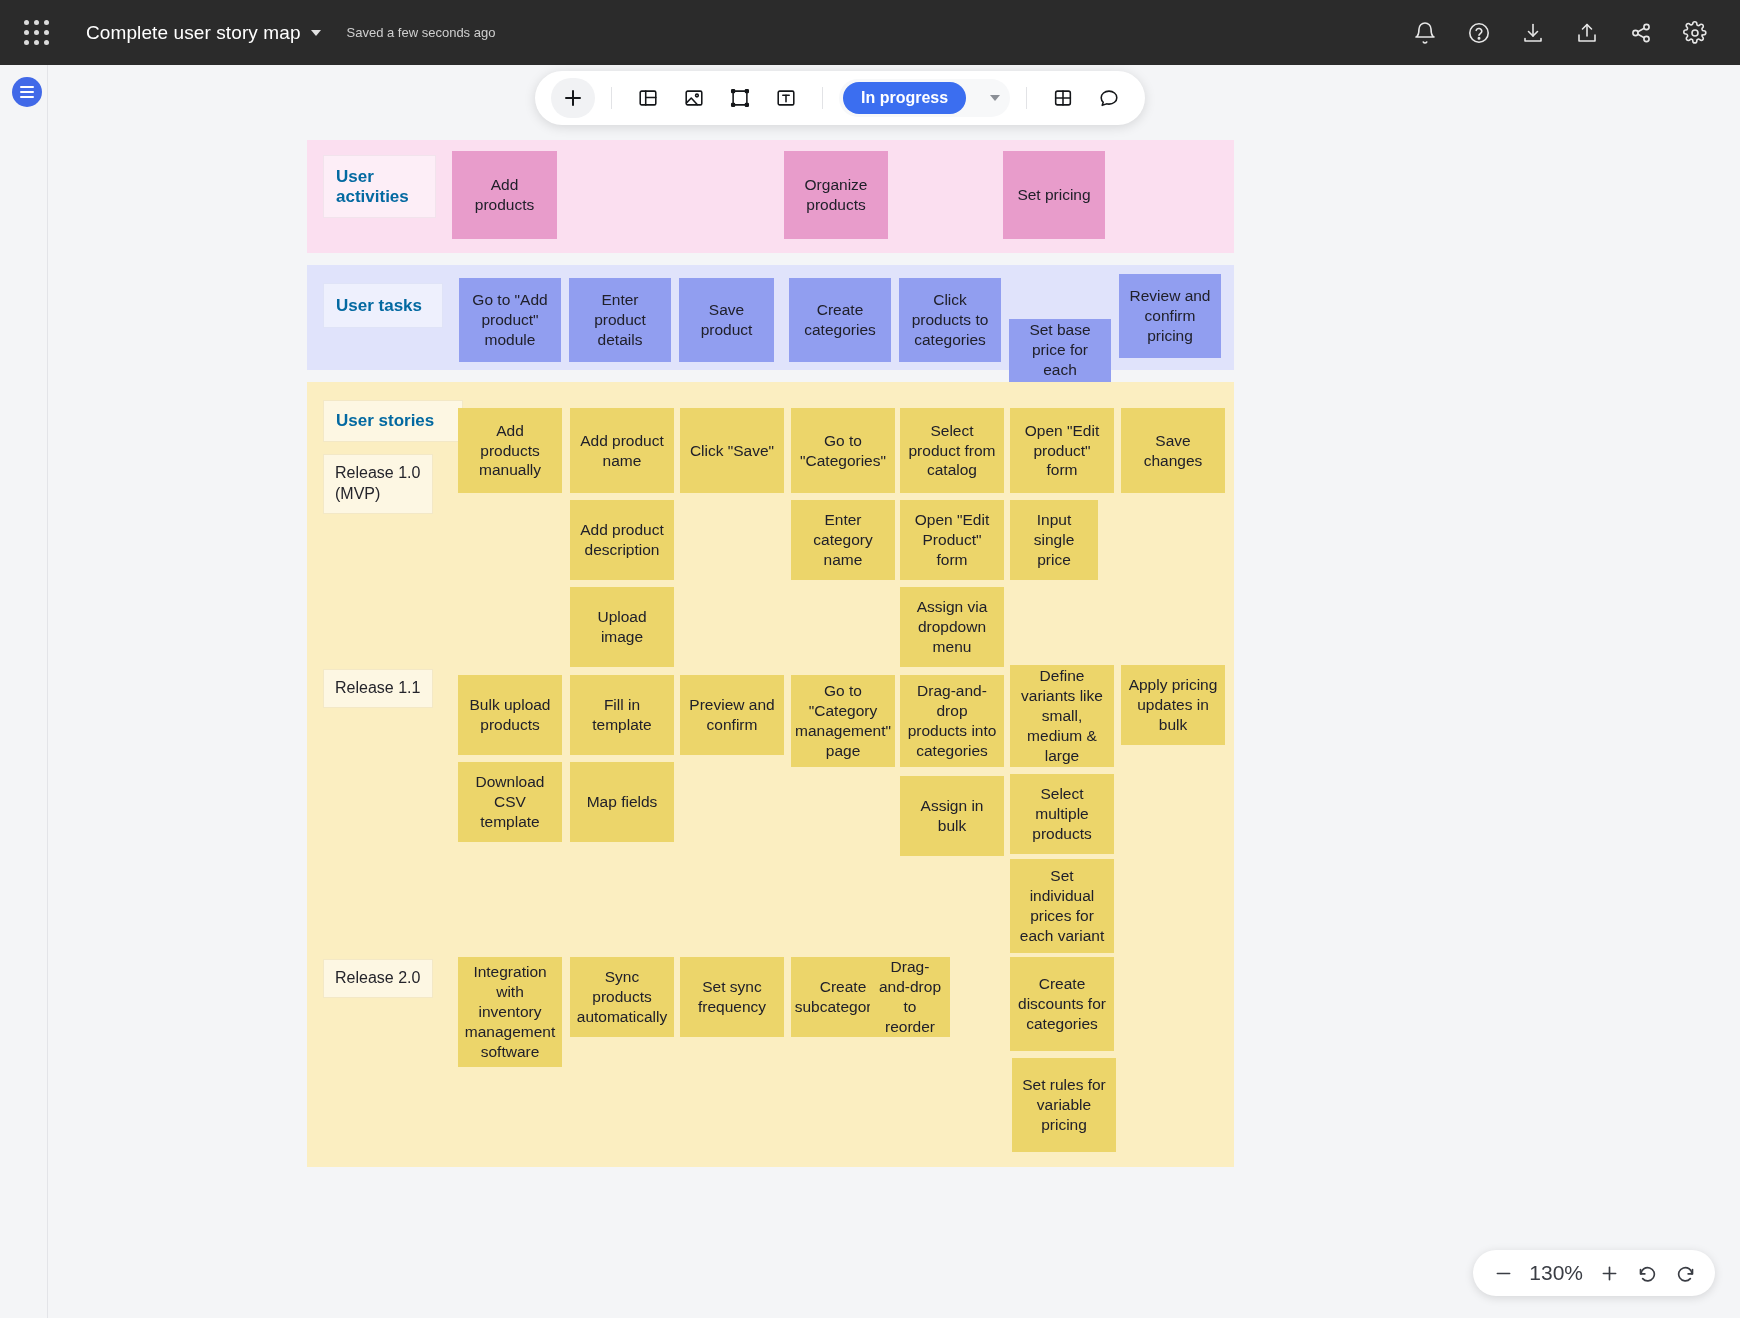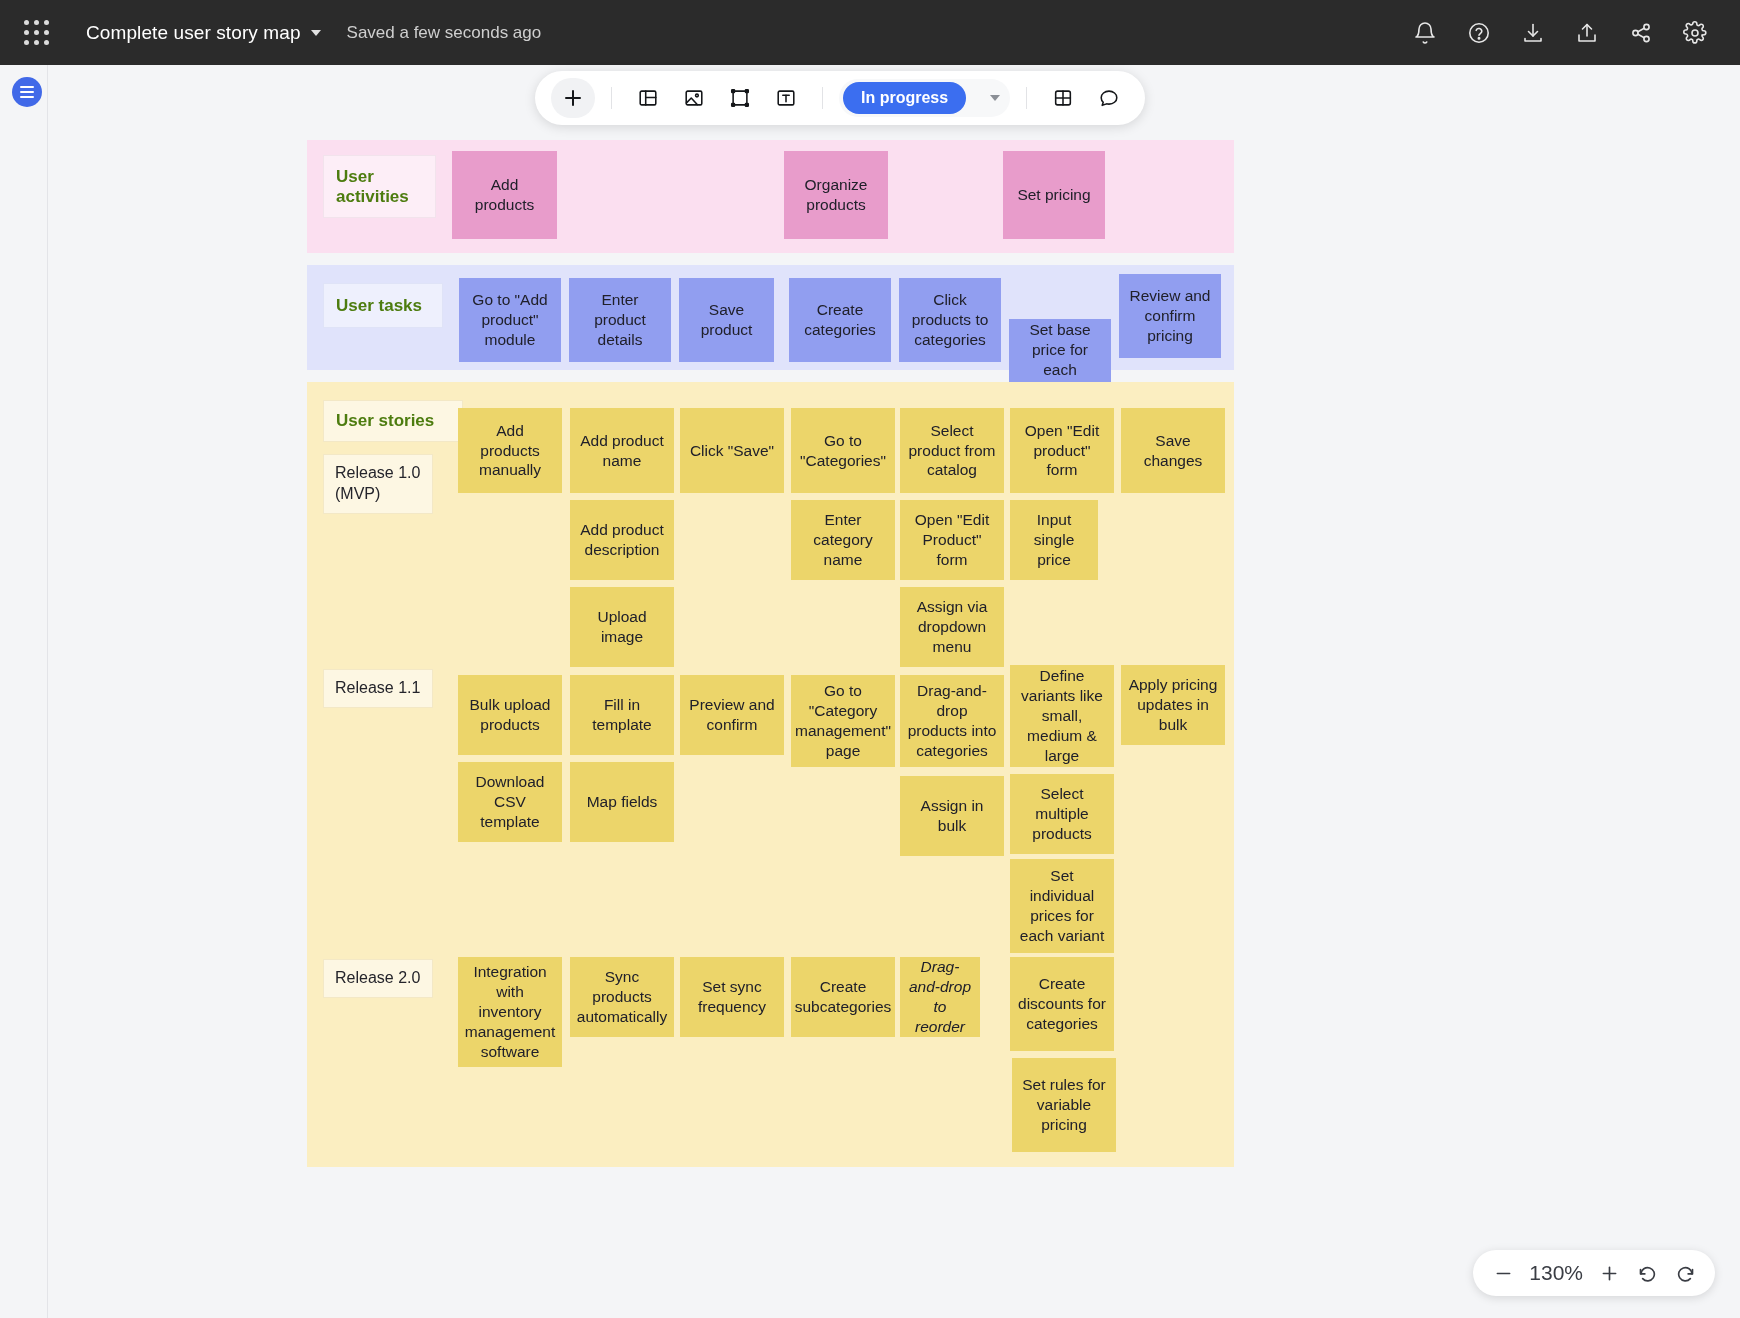--- a/index.html
+++ b/index.html
@@ -22,21 +22,21 @@
     display: grid; grid-template-columns: repeat(3, 1fr);
     grid-template-rows: repeat(3, 1fr);
     gap: 4px; padding: 6px; cursor: pointer;
   }
   .grid-launcher i { display: block; width: 5px; height: 5px; border-radius: 50%; background: #dcdcdc; }
   .doc-title {
     margin-left: 30px; color: #ffffff; font-size: 19px; letter-spacing: .1px;
     display: flex; align-items: center; gap: 10px; cursor: pointer;
   }
   .caret-down { width: 0; height: 0; border-left: 5px solid transparent; border-right: 5px solid transparent; border-top: 6px solid #e2e2e2; }
-  .saved-text { margin-left: 26px; color: #cfcfcf; font-size: 17px; }
+  .saved-text { margin-left: 26px; color: #cfcfcf; font-size: 13px; }
   .topbar-right { margin-left: auto; display: flex; align-items: center; gap: 28px; padding-right: 32px; }
   .tb-icon { width: 26px; height: 26px; cursor: pointer; color: #e6e6e6; display: flex; align-items: center; justify-content: center; }
   .tb-icon svg { width: 24px; height: 24px; stroke: #e6e6e6; fill: none; stroke-width: 1.6; stroke-linecap: round; stroke-linejoin: round; }
 
   
   .left-rail {
     position: absolute; top: 65px; left: 0; width: 48px; height: 1253px;
     background: #f4f5f7; border-right: 1px solid #e3e4e8;
   }
   .rail-btn {
@@ -75,21 +75,21 @@
   
   .map { position: absolute; left: 259px; top: 75px; width: 927px; }
 
   .band { width: 927px; position: relative; }
   .band-activities { background: #fbdff0; height: 113px; margin-bottom: 12px; }
   .band-tasks      { background: #e0e3fb; height: 105px; margin-bottom: 12px; }
   .band-stories    { background: #fbeec1; height: 785px; }
 
   .row-label {
     position: absolute; background: #fdf5fa; border: 1px solid #f2e3ec;
-    font-weight: 700; font-size: 17px; color: #4d7c0f;
+    font-weight: 700; font-size: 17px; color: #0369a1;
     display: flex; align-items: center; padding: 0 12px;
   }
   .label-act   { left: 16px; top: 15px; width: 113px; height: 63px; background:#fdeef7; }
   .label-task  { left: 16px; top: 18px; width: 120px; height: 45px; background:#eef0fd; border-color:#dfe3f7; }
   .label-story { left: 16px; top: 18px; width: 140px; height: 42px; background:#fdf7e3; border-color:#f3e8c6; }
   .rel-label {
     position: absolute; left: 16px; background: #fdf7e3; border: 1px solid #f3e8c6;
     font-size: 16px; color: #24242b; padding: 8px 11px; line-height: 1.3;
   }
 
@@ -302,21 +302,21 @@
           <div class="card card-story" style="left: 814px; top: 283px; width: 104px; height: 80px;">Apply pricing updates in bulk</div>
           <div class="card card-story" style="left: 151px; top: 380px; width: 104px; height: 80px;">Download CSV template</div>
           <div class="card card-story" style="left: 263px; top: 380px; width: 104px; height: 80px;">Map fields</div>
           <div class="card card-story" style="left: 593px; top: 394px; width: 104px; height: 80px;">Assign in bulk</div>
           <div class="card card-story" style="left: 703px; top: 392px; width: 104px; height: 80px;">Select multiple products</div>
           <div class="card card-story" style="left: 703px; top: 477px; width: 104px; height: 94px;">Set individual prices for each variant</div>
           <div class="card card-story" style="left: 151px; top: 575px; width: 104px; height: 110px;">Integration with inventory management software</div>
           <div class="card card-story" style="left: 263px; top: 575px; width: 104px; height: 80px;">Sync products automatically</div>
           <div class="card card-story" style="left: 373px; top: 575px; width: 104px; height: 80px;">Set sync frequency</div>
           <div class="card card-story" style="left: 484px; top: 575px; width: 104px; height: 80px;">Create subcategories</div>
-          <div class="card card-story" style="left: 593px; top: 575px; width: 80px; height: 80px; font-style: italic;">Drag-and-drop to reorder</div>
+          <div class="card card-story" style="left: 563px; top: 575px; width: 80px; height: 80px;">Drag-and-drop to reorder</div>
           <div class="card card-story" style="left: 703px; top: 575px; width: 104px; height: 94px;">Create discounts for categories</div>
           <div class="card card-story" style="left: 705px; top: 676px; width: 104px; height: 94px;">Set rules for variable pricing</div>
         </div>
     </div>
   </div>
 
   <div class="zoom-ctl">
     <div class="zoom-btn">
       <svg viewBox="0 0 24 24">
           <path d="M5 12h14"></path>

